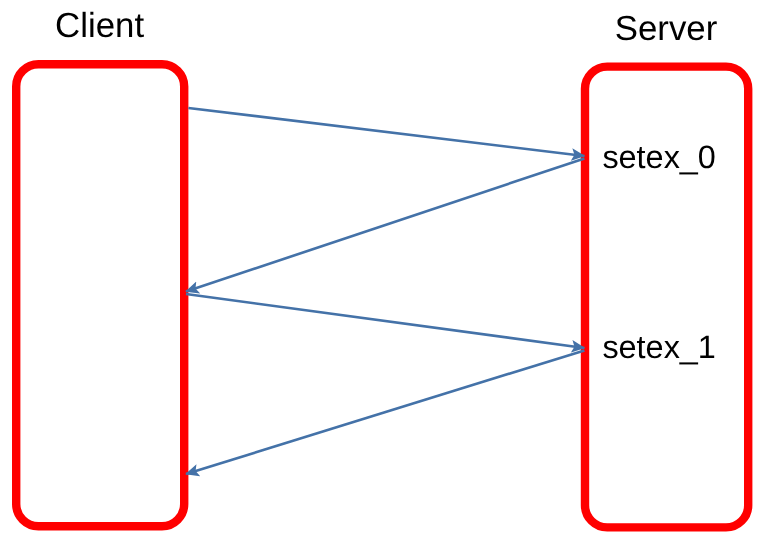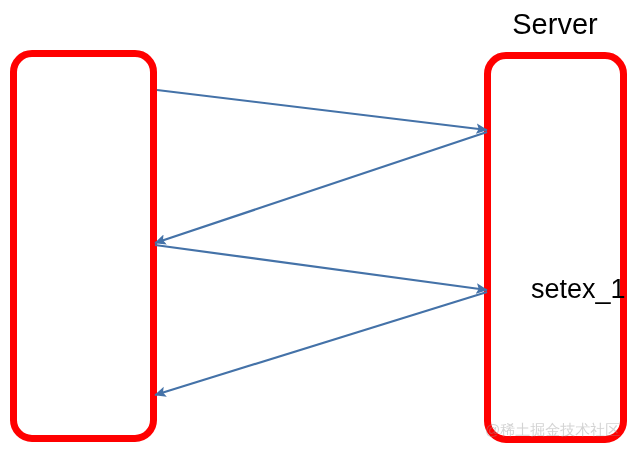--- a/index.html
+++ b/index.html
@@ -61,21 +61,20 @@
     line-height: 1;
     white-space: nowrap;
   }
   #op-label-0 {
     left: 502px;
     top: 118px;
   }
   #op-label-1 {
     left: 502px;
     top: 276px;
-    margin-left: 29px;
   }
   #arrows-layer {
     position: absolute;
     left: 0;
     top: 0;
     width: 642px;
     height: 450px;
   }
   #watermark {
     position: absolute;
@@ -85,27 +84,29 @@
     color: rgba(150,150,150,0.42);
     white-space: nowrap;
     letter-spacing: 0px;
   }
 </style>
 </head>
 <body>
 
 <div id="canvas">
 
+  <div class="title" id="client-title">Client</div>
 
   <div class="title" id="server-title">Server</div>
 
   <div class="actor-box" id="client-box"></div>
 
   <div class="actor-box" id="server-box"></div>
 
+  <div class="op-label" id="op-label-0">setex_0</div>
 
   <div class="op-label" id="op-label-1">setex_1</div>
 
   <svg id="arrows-layer" viewBox="0 0 642 450" width="642" height="450">
     <defs>
       <marker id="arrow-right" viewBox="0 0 10 10" refX="9.4" refY="5" markerWidth="5.2" markerHeight="5.2" orient="auto-start-reverse">
         <path d="M 0 0.4 L 10 5 L 0 9.6 L 2.1 5 Z" fill="#4472A8"></path>
       </marker>
       <marker id="arrow-left" viewBox="0 0 10 10" refX="9.4" refY="5" markerWidth="5.2" markerHeight="5.2" orient="auto-start-reverse">
         <path d="M 0 0.4 L 10 5 L 0 9.6 L 2.1 5 Z" fill="#4472A8"></path>
@@ -116,15 +117,14 @@
       <line x1="157" y1="90" x2="487" y2="130" marker-end="url(#arrow-right)"></line>
 
       <line x1="487" y1="132" x2="155" y2="243" marker-end="url(#arrow-left)"></line>
 
       <line x1="155" y1="245" x2="487" y2="290" marker-end="url(#arrow-right)"></line>
 
       <line x1="487" y1="292" x2="155" y2="395" marker-end="url(#arrow-left)"></line>
     </g>
   </svg>
 
-  <div id="watermark">@稀土掘金技术社区</div>
 
 </div>
 
 </body></html>

